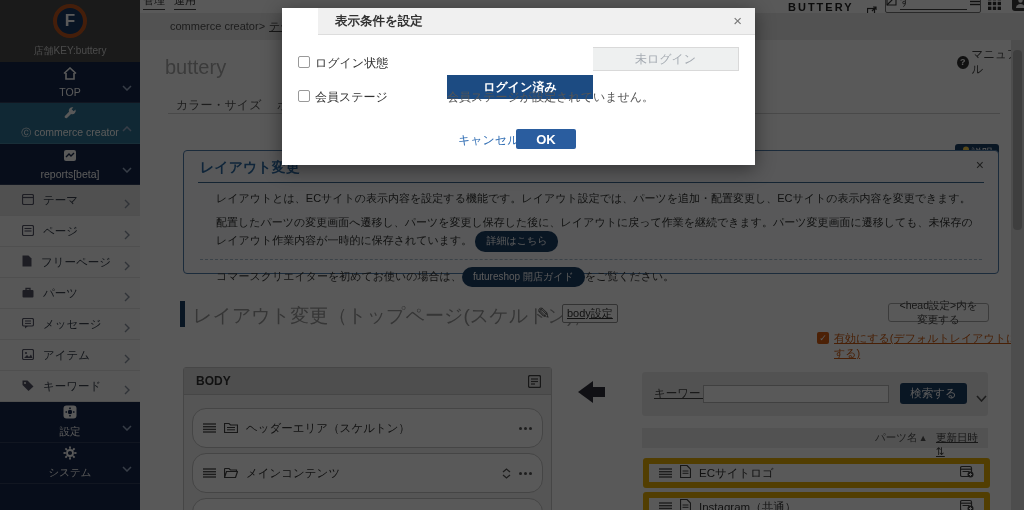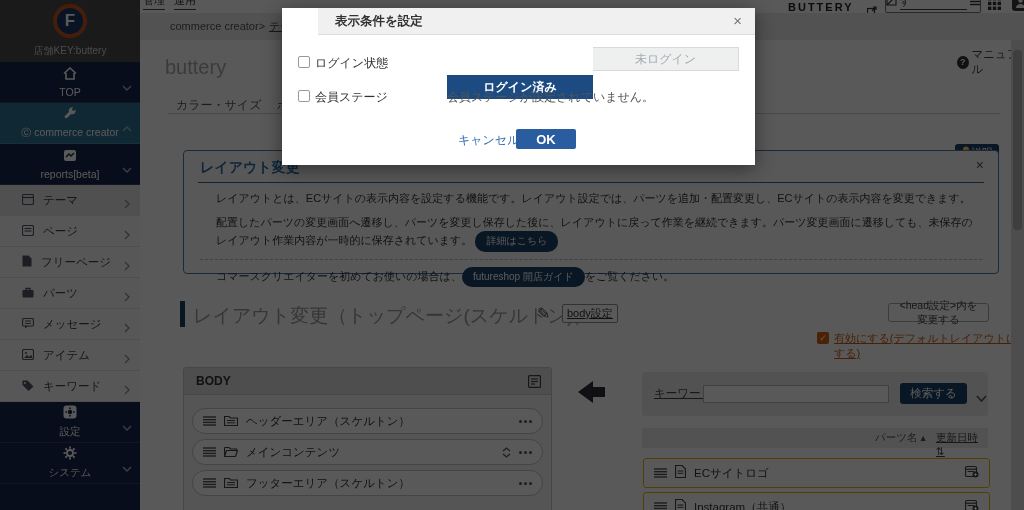--- a/index.html
+++ b/index.html
@@ -58,39 +58,39 @@
   .body-link{position:absolute;left:422px;top:264px;font-size:11px;color:#333;border:1px solid #909090;border-radius:2px;padding:1px 4px;text-decoration:underline;background:#fff;}
   .head-btn{position:absolute;left:748px;top:263px;width:101px;height:19px;border:1px solid #aaa;border-radius:3px;background:#fff;font-size:10.5px;color:#444;display:flex;align-items:center;justify-content:center;}
   .enable-check{position:absolute;left:677px;top:292px;width:12px;height:12px;background:#d95f12;border-radius:2px;color:#fff;font-size:9px;display:flex;align-items:center;justify-content:center;}
   .enable-link{position:absolute;left:694px;top:291px;font-size:11px;color:#cf5c12;text-decoration:underline;}
 
   .body-panel{position:absolute;left:43px;top:327px;width:369px;height:200px;border:1px solid #c9c9c9;border-radius:3px;background:#f2f2f2;}
   .bp-header{height:27px;background:#e0e0e0;border-bottom:1px solid #c9c9c9;display:flex;align-items:center;padding:0 12px;position:relative;}
   .bp-title{font-size:12px;font-weight:bold;color:#333;}
   .bp-header .icon-right{position:absolute;right:10px;top:6px;color:#444;}
   .bp-items{padding:13px 8px 0 8px;}
-  .body-item{height:26px;background:#fff;border:1px solid #c5c5c5;border-radius:14px;margin-bottom:5px;display:flex;align-items:center;padding:0 10px;color:#333;}
+  .body-item{height:40px;background:#fff;border:1px solid #c5c5c5;border-radius:14px;margin-bottom:5px;display:flex;align-items:center;padding:0 10px;color:#333;}
   .body-item .bi-label{font-size:11.5px;margin-left:8px;flex:1;}
   .dots{display:flex;gap:2px;margin-left:8px;}
   .dots i{width:3px;height:3px;border-radius:50%;background:#555;}
   .updown{display:flex;flex-direction:column;gap:1px;color:#555;margin-left:8px;}
 
   .move-arrow{position:absolute;left:438px;top:341px;width:0;height:0;border-top:11px solid transparent;border-bottom:11px solid transparent;border-right:15px solid #30303a;}
   .move-arrow:after{content:"";position:absolute;left:14px;top:-5px;width:13px;height:10px;background:#30303a;}
 
   .search-area{position:absolute;left:502px;top:332px;width:346px;height:44px;background:#ececec;border-radius:3px;}
   .kw-label{position:absolute;left:12px;top:14px;font-size:11.5px;color:#444;text-decoration:underline;}
   .kw-input{position:absolute;left:61px;top:13px;width:186px;height:18px;border:1px solid #b8b8b8;background:#fff;font-size:11px;padding:0 4px;}
   .search-btn{position:absolute;left:258px;top:11px;width:67px;height:21px;background:#1c3f66;color:#fff;font-size:11.5px;border:none;border-radius:3px;display:flex;align-items:center;justify-content:center;}
   .search-chev{position:absolute;left:334px;top:16px;color:#555;}
 
   .sort-bar{position:absolute;left:502px;top:388px;width:346px;height:20px;background:#ececec;font-size:10.5px;color:#555;}
   .sort-name{position:absolute;left:233px;top:3px;}
   .sort-date{position:absolute;left:294px;top:3px;color:#444;text-decoration:underline;}
-  .part-row{position:absolute;left:503px;width:347px;height:30px;background:#fff;border:1px solid #eab308;border-radius:3px;display:flex;align-items:center;padding:0 10px;color:#333;}
+  .part-row{position:absolute;left:503px;width:347px;height:30px;background:#fff;border:6px solid #eab308;border-radius:3px;display:flex;align-items:center;padding:0 10px;color:#333;}
   .part-row .pr-label{font-size:11.5px;margin-left:8px;flex:1;}
 
   .scrollbar{position:absolute;right:0;top:0;width:13px;height:470px;background:#dcdcdc;}
   .scroll-thumb{position:absolute;left:2px;top:10px;width:9px;height:180px;background:#b3b3b3;border-radius:4px;}
 
   
   .overlay{position:absolute;left:0;top:0;right:0;bottom:0;background:rgba(0,0,0,0.65);z-index:50;}
   .modal{position:absolute;left:282px;top:8px;width:473px;height:157px;background:#fff;z-index:60;box-shadow:0 4px 18px rgba(0,0,0,.45);padding-left:36px;}
   .modal-header{height:27px;background:#f0f0f0;border-bottom:1px solid #ddd;position:relative;}
   .modal-title{font-size:12.5px;font-weight:bold;color:#333;line-height:27px;padding-left:17px;}

